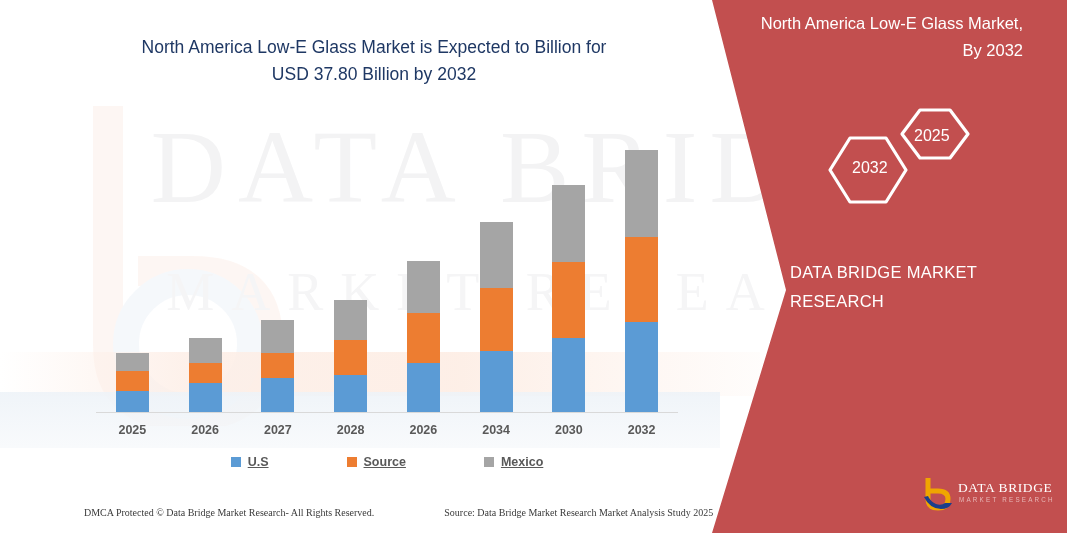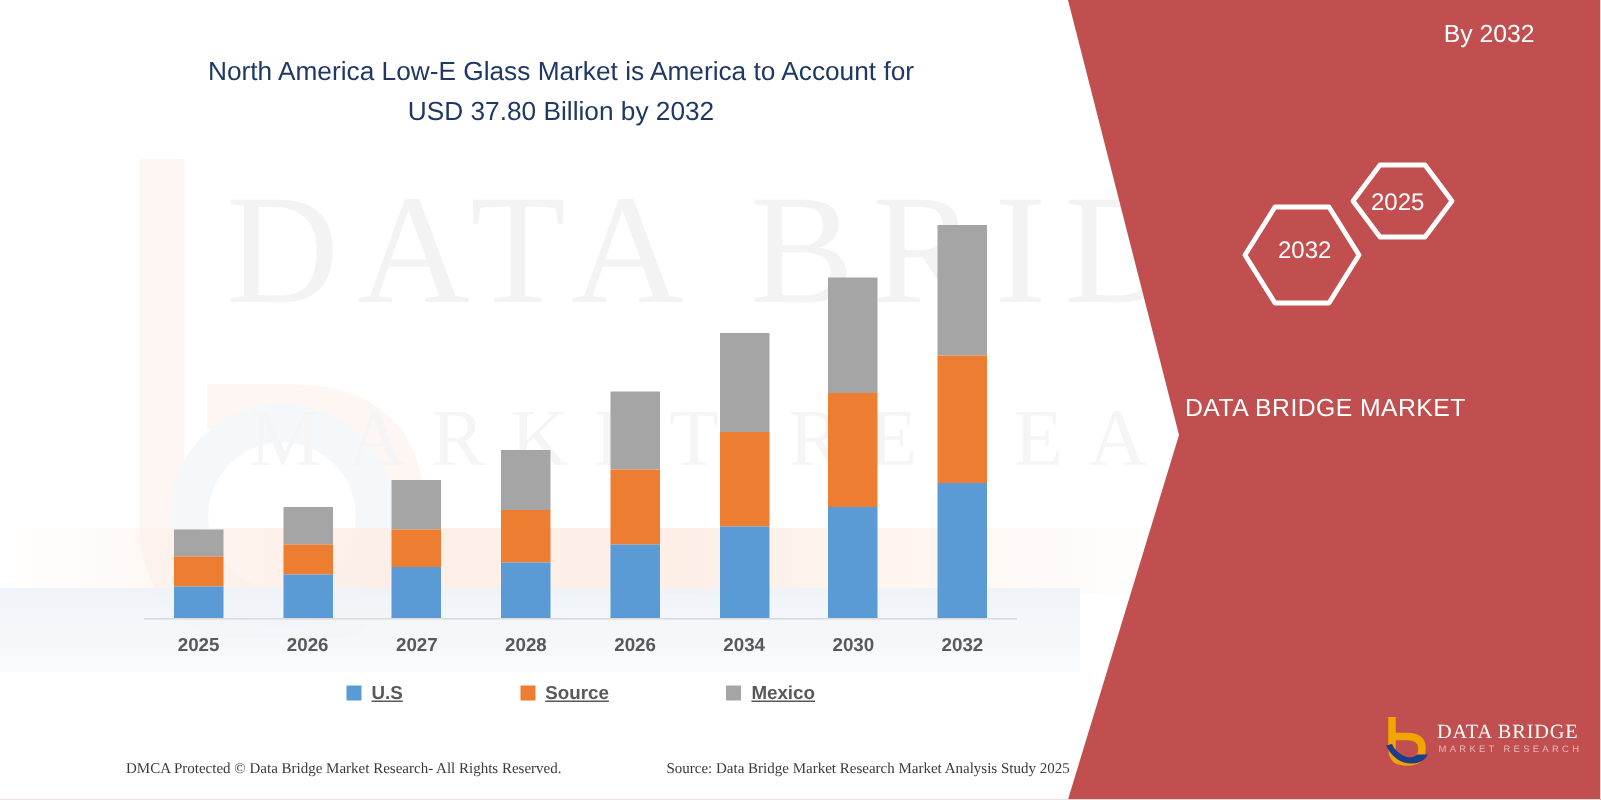--- a/index.html
+++ b/index.html
@@ -232,21 +232,21 @@
 
   <div class="ghost-wm">
     <div class="wm-top">DATA BRIDGE</div>
     <div class="wm-bot">MARKET RESEARCH</div>
   </div>
 
   <div class="peach-band"></div>
   <div class="bluish-band"></div>
 
   <div class="chart-title">
-    <div>North America Low-E Glass Market is America to Account for</div>
+    <div>North America Low-E Glass Market is Expected to Billion for</div>
     <div>USD 37.80 Billion by 2032</div>
   </div>
 
   <div class="axis-line"></div>
   <div class="bars" id="bars">
       <div class="bar-col">
         <div class="seg seg-mexico" style="height: 18px;"></div>
         <div class="seg seg-canada" style="height: 20px;"></div>
         <div class="seg seg-us" style="height: 21px;"></div>
       </div>
@@ -312,34 +312,36 @@
     </div>
 
   <div class="footer">
     <span>DMCA Protected © Data Bridge Market Research-  All Rights Reserved.</span>
     <span>Source: Data Bridge Market Research  Market Analysis Study 2025</span>
   </div>
 
   <div class="red-panel"></div>
   <div class="red-panel-inner">
     <div class="panel-title">
+      <div>North America Low-E Glass Market,</div>
       <div>By 2032</div>
     </div>
 
     <div class="hex-wrap">
       <svg width="180" height="110" viewBox="0 0 180 110">
         <path d="M92 10 L122 10 L140 34 L122 58 L92 58 L74 34 Z" fill="none" stroke="#ffffff" stroke-width="3.2" stroke-linejoin="round"></path>
         <path d="M22 38 L58 38 L78 70 L58 102 L22 102 L2 70 Z" fill="none" stroke="#ffffff" stroke-width="3.2" stroke-linejoin="round"></path>
       </svg>
       <div class="hex-label hex-2032-label">2032</div>
       <div class="hex-label hex-2025-label">2025</div>
     </div>
 
     <div class="brand-text">
       <div>DATA BRIDGE MARKET</div>
+      <div>RESEARCH</div>
     </div>
 
     <div class="logo">
       <svg width="34" height="34" viewBox="0 0 34 34">
         <path d="M6 2 L6 21 Q6 30 16 30 Q26 30 26 21 Q26 13 16 13 L11 13" fill="none" stroke="#f0a500" stroke-width="5" stroke-linecap="square"></path>
         <path d="M2 19 Q8 31 19 31 Q27 31 30 25 L23 25 Q19 28 14 26 Q8 23 6 18 Z" fill="#1b3e8c"></path>
       </svg>
       <div class="logo-text-main">DATA BRIDGE</div>
       <div class="logo-text-sub">MARKET RESEARCH</div>
     </div>

